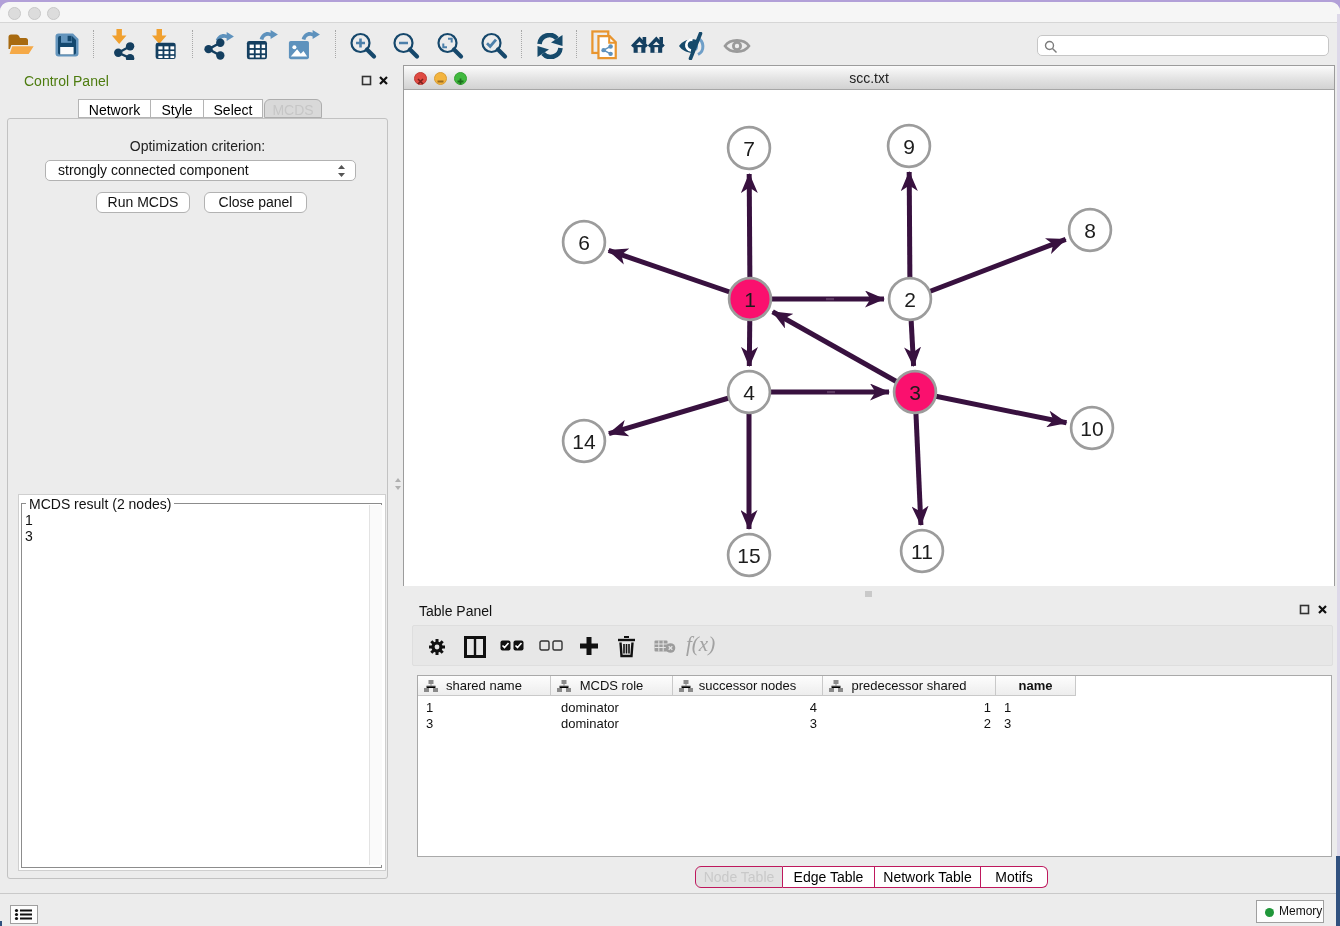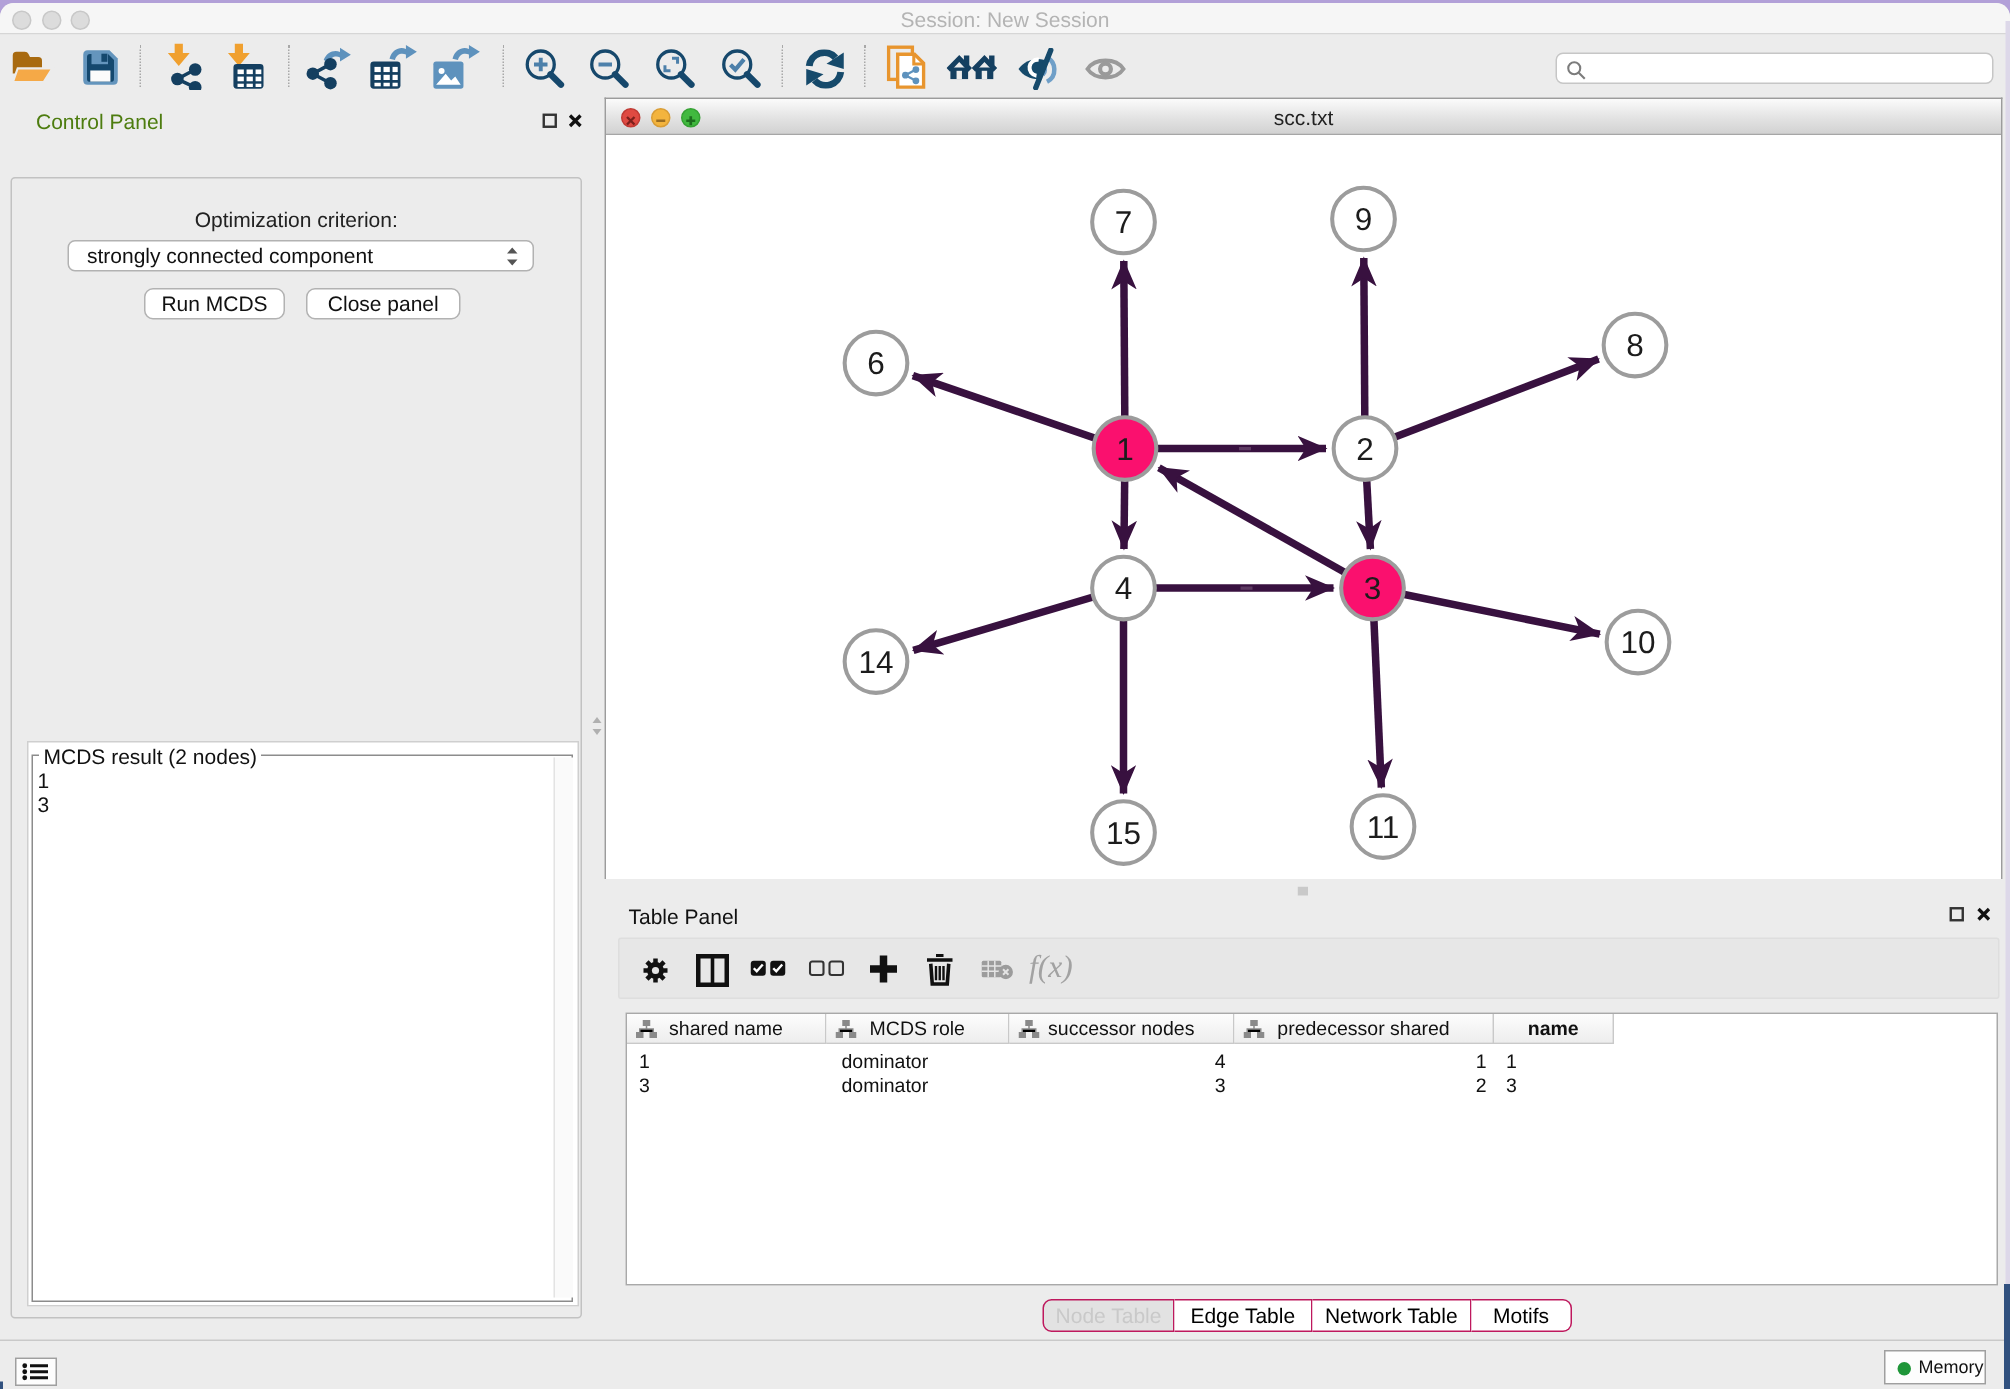--- a/index.html
+++ b/index.html
@@ -60,21 +60,20 @@
 </style>
 </head>
 <body>
 <div id="stage">
   <div id="purpletop"></div>
   <div id="appwin">
     <div id="titlebar">
       <div class="tl" style="left:8px;"></div>
       <div class="tl" style="left:28px;"></div>
       <div class="tl" style="left:47px;"></div>
-      <div id="wintitle">Session: New Session</div>
     </div>
     <div id="toolbar">
 
       <svg class="ticon" style="left:7px; top:9px;" width="30" height="24">
         <path d="M1.5 16 L1.5 4 Q1.5 1.5 4 1.5 L9.5 1.5 Q11.3 1.5 12 3 L13 5 L18.5 5 Q21 5 21 7.5 L21 16 Z" fill="#a86a10"></path>
         <path d="M4.8 12.6 L27.9 12.6 L22.1 21.7 L1.6 21.7 Z" fill="#f5a947" stroke="#ececec" stroke-width="1.4"></path>
       </svg>
 
       <svg class="ticon" style="left:54px; top:8px;" width="26" height="26">
         <path d="M1.5 4.5 Q1.5 1.5 4.5 1.5 L19 1.5 L24.5 7 L24.5 21.5 Q24.5 24.5 21.5 24.5 L4.5 24.5 Q1.5 24.5 1.5 21.5 Z" fill="#6495bd"></path>
@@ -233,20 +232,26 @@
       </div>
     </div>
     <div id="cpanel">
       <div id="cptitle">Control Panel</div>
       <svg class="hbtn" style="left:361px;" width="11" height="11">
           <rect x="1.5" y="1.5" width="8" height="8" fill="none" stroke="#333" stroke-width="1.6"></rect>
         </svg>
       <svg class="hbtn" style="left:378px;" width="11" height="11">
           <path d="M2 2 L9 9 M9 2 L2 9" stroke="#111" stroke-width="2.2"></path>
         </svg>
+      <div id="cptabs">
+        <div class="tab" style="left:78px; width:73px;">Network</div>
+        <div class="tab" style="left:151px; width:53px; border-left:none;">Style</div>
+        <div class="tab" style="left:204px; width:59px; border-left:none;">Select</div>
+        <div class="tab" id="tabmcds" style="left:264px; width:58px;">MCDS</div>
+      </div>
       <div id="cpbody">
         <div id="combo">strongly connected component
           <svg style="position:absolute; right:8px; top:3px;" width="11" height="14">
               <path d="M2 5 L5.5 1 L9 5 Z M2 9 L5.5 13 L9 9 Z" fill="#555"></path>
             </svg>
         </div>
         <div id="optlabel">Optimization criterion:</div>
         <div class="cbtn" style="left:88px; width:94px;">Run MCDS</div>
         <div class="cbtn" style="left:196px; width:103px;">Close panel</div>
         <div id="mcdsbox">

